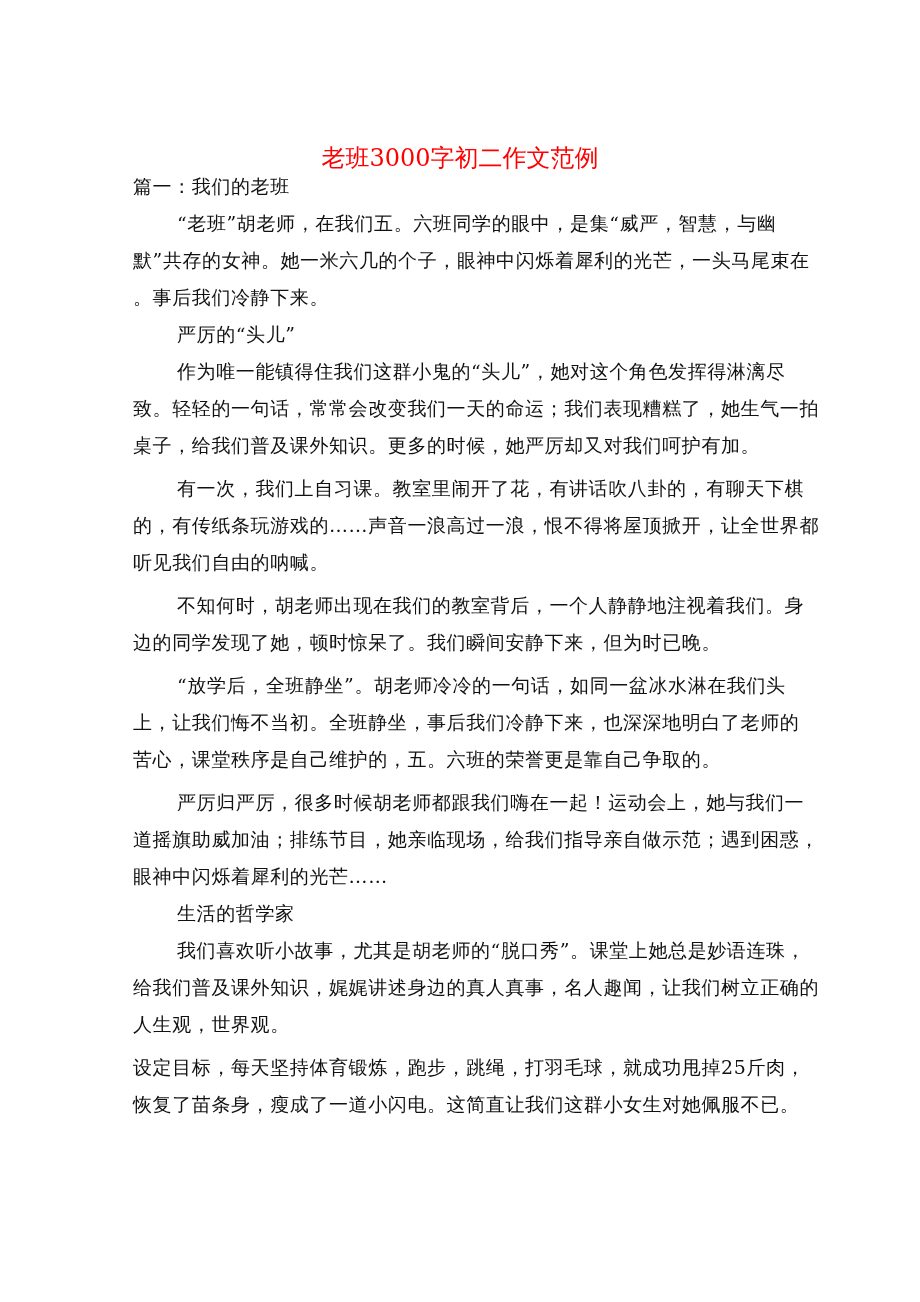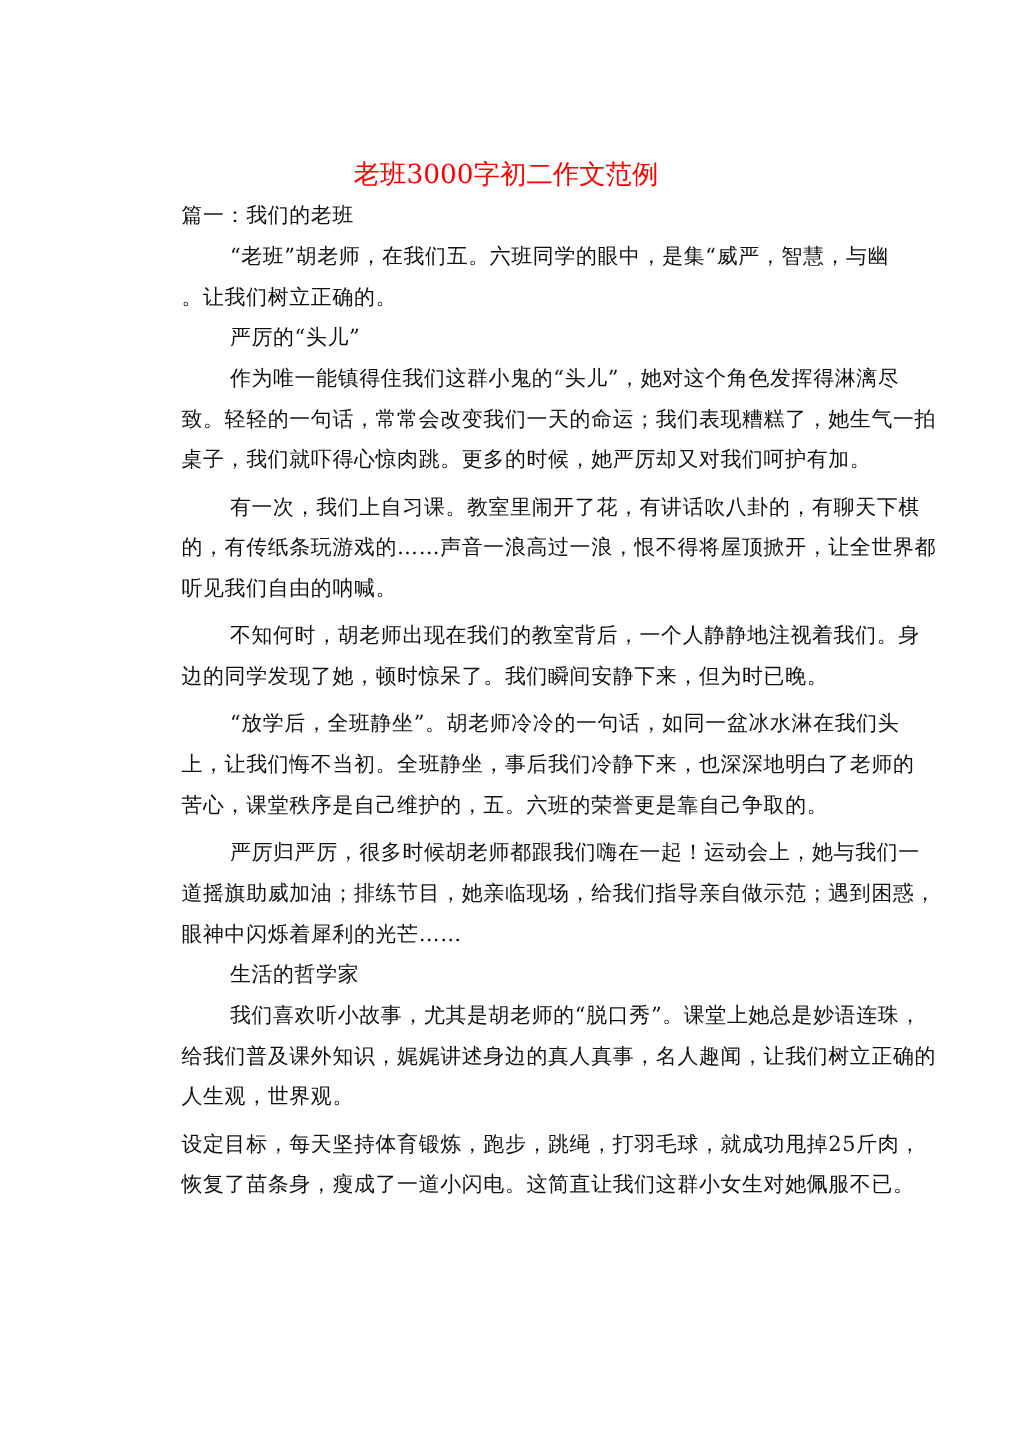--- a/index.html
+++ b/index.html
@@ -1,45 +1,46 @@
 <!DOCTYPE html>
 <html><head>
   <meta charset="utf-8">
   <style>
     html, body { margin: 0; padding: 0; background: #ffffff; }
     body { width: 920px; height: 1302px; position: relative; overflow: hidden;
       font-family: "DejaVu Serif", "Liberation Serif", serif; color: #111111; }
     .page { position: absolute; left: 0; top: 0; width: 920px; height: 934px; background: #ffffff; }
     .title { position: absolute; left: 0; top: 140px; width: 920px; text-align: center;
       font-size: 24px; line-height: 36px; color: #ff0000; letter-spacing: 0px; }
-    .body { position: absolute; left: 133px; top: 178px; width: 656px; margin-left: 32px; }
+    .body { position: absolute; left: 133px; top: 168px; width: 656px; }
     .line { font-size: 19px; line-height: 37px; height: 37px; white-space: nowrap; letter-spacing: 0.6px; }
     .indent { padding-left: 44px; }
     .para-gap { height: 6px; }
   </style>
 </head>
 <body>
 
 <div class="page">
   <div class="title">老班3000字初二作文范例</div>
 
   <div class="body">
     <div class="line">篇一：我们的老班</div>
 
     <div>
       <div class="line indent">“老班”胡老师，在我们五。六班同学的眼中，是集“威严，智慧，与幽</div>
-      <div class="line">。让我们树立正确的。</div>
+      <div class="line">默”共存的女神。她一米六几的个子，眼神中闪烁着犀利的光芒，一头马尾束在</div>
+      <div class="line">。事后我们冷静下来。</div>
     </div>
 
     <div class="line indent">严厉的“头儿”</div>
 
     <div>
       <div class="line indent">作为唯一能镇得住我们这群小鬼的“头儿”，她对这个角色发挥得淋漓尽</div>
       <div class="line">致。轻轻的一句话，常常会改变我们一天的命运；我们表现糟糕了，她生气一拍</div>
-      <div class="line">桌子，我们就吓得心惊肉跳。更多的时候，她严厉却又对我们呵护有加。</div>
+      <div class="line">桌子，给我们普及课外知识。更多的时候，她严厉却又对我们呵护有加。</div>
     </div>
     <div class="para-gap"></div>
 
     <div>
       <div class="line indent">有一次，我们上自习课。教室里闹开了花，有讲话吹八卦的，有聊天下棋</div>
       <div class="line">的，有传纸条玩游戏的……声音一浪高过一浪，恨不得将屋顶掀开，让全世界都</div>
       <div class="line">听见我们自由的呐喊。</div>
     </div>
     <div class="para-gap"></div>
 

